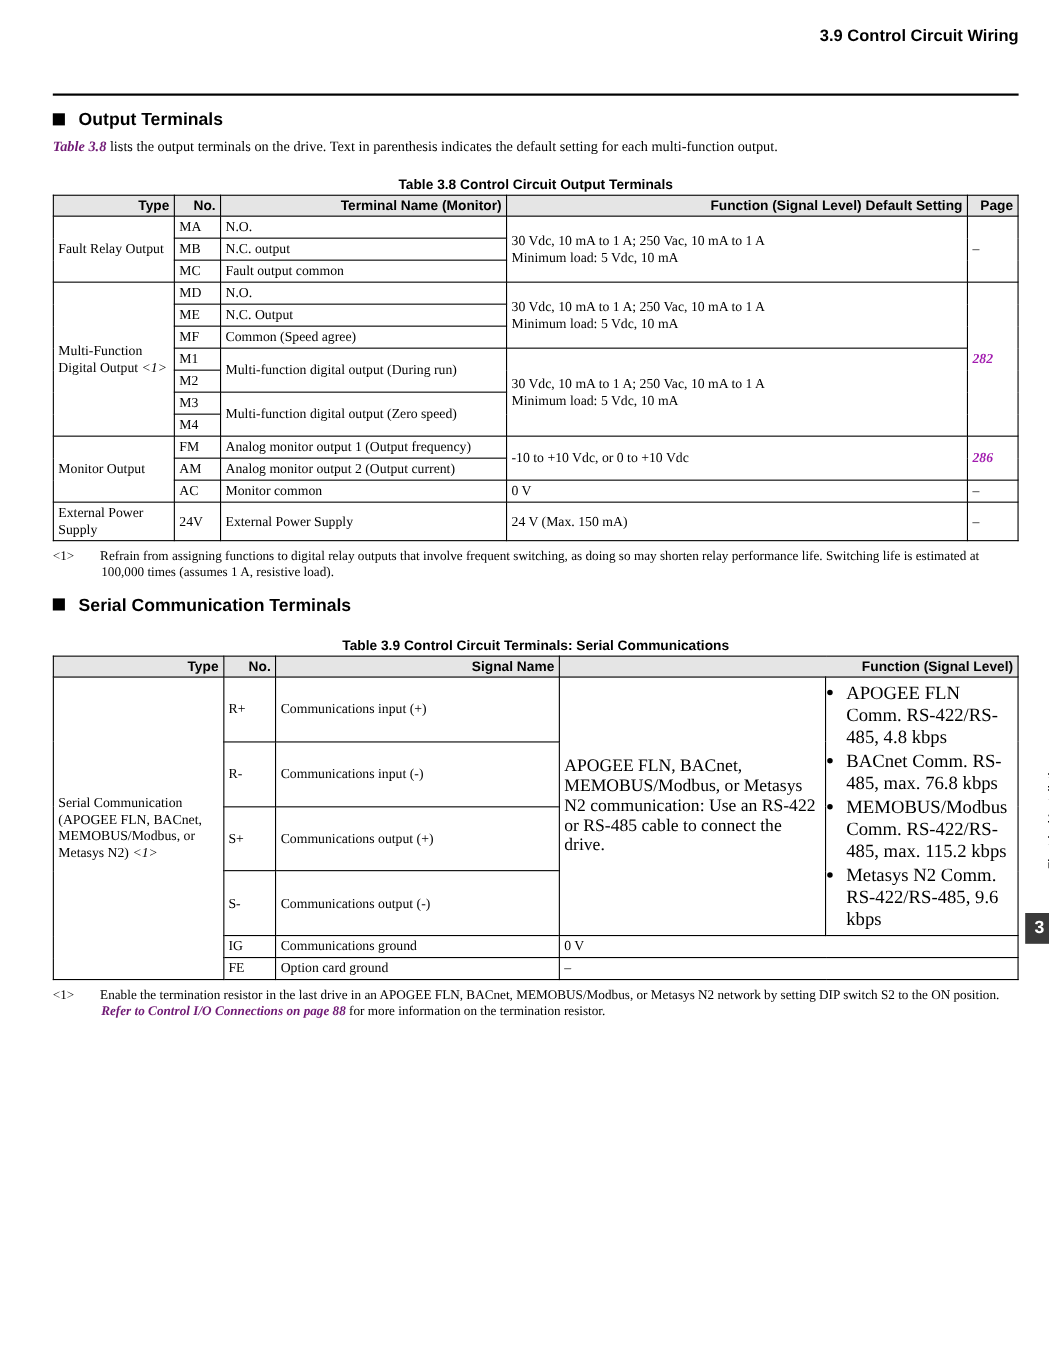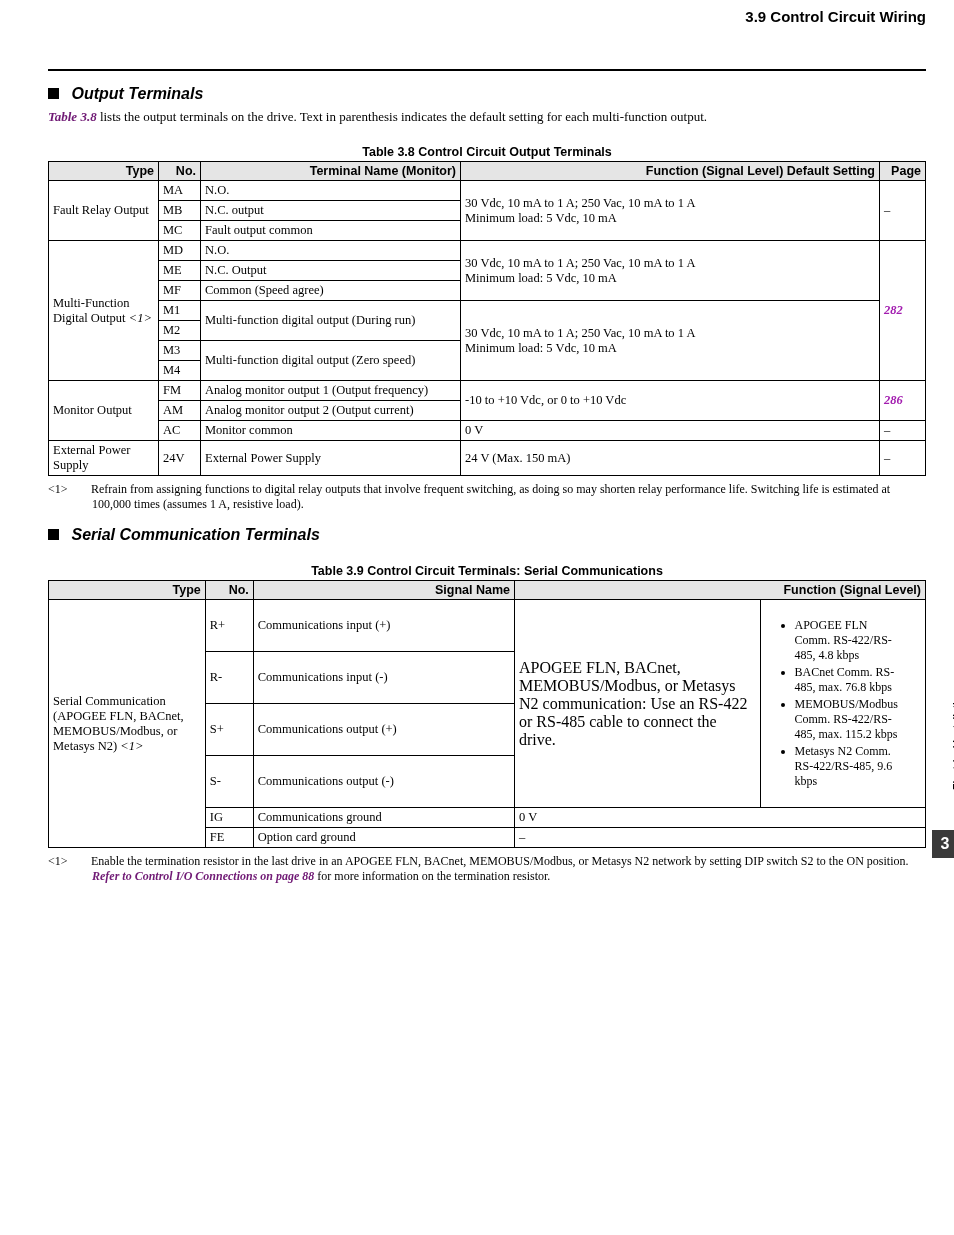--- a/index.html
+++ b/index.html
@@ -13,29 +13,28 @@
     position: relative;
   }
   .header-line {
     border-top: 2px solid #000;
     margin-top: 40px;
   }
   .header-section {
     font-weight: bold;
     font-size: 15px;
     text-align: right;
-    padding: 8px 0 4px 0;
+    padding: 24px 0 4px 0;
     font-family: Arial, Helvetica, sans-serif;
   }
   .subhead {
     font-weight: bold;
     font-size: 16px;
     font-family: Arial, Helvetica, sans-serif;
     margin: 14px 0 6px 0;
-    font-style: italic;
   }
   .subhead .square {
     display: inline-block;
     width: 11px; height: 11px;
     background: #000;
     margin-right: 8px;
     vertical-align: baseline;
   }
   .intro { font-size: 13px; margin: 4px 0 6px 0; }
   .i-link { color: #701a75; font-weight: bold; font-style: italic; }
@@ -65,21 +64,21 @@
   }
   td.center, th.center { text-align: center; }
   td.page-link { color: #a21caf; font-weight: bold; font-style: italic; text-align: center; }
   .note {
     font-size: 12px;
     margin: 6px 0 4px 0;
     padding-left: 44px;
     text-indent: -44px;
   }
   .note .tag { display: inline-block; width: 40px; text-indent: 0; }
-  ul.sig { margin: 16px; padding-left: 14px; font-size: 12px; }
+  ul.sig { margin: 0; padding-left: 14px; font-size: 17px; }
   ul.sig li { margin: 2px 0; }
   .side-tab {
     position: absolute;
     right: 2px;
     top: 690px;
     transform: rotate(-90deg);
     transform-origin: right top;
     font-size: 10px;
     font-family: Arial, Helvetica, sans-serif;
     font-weight: bold;

